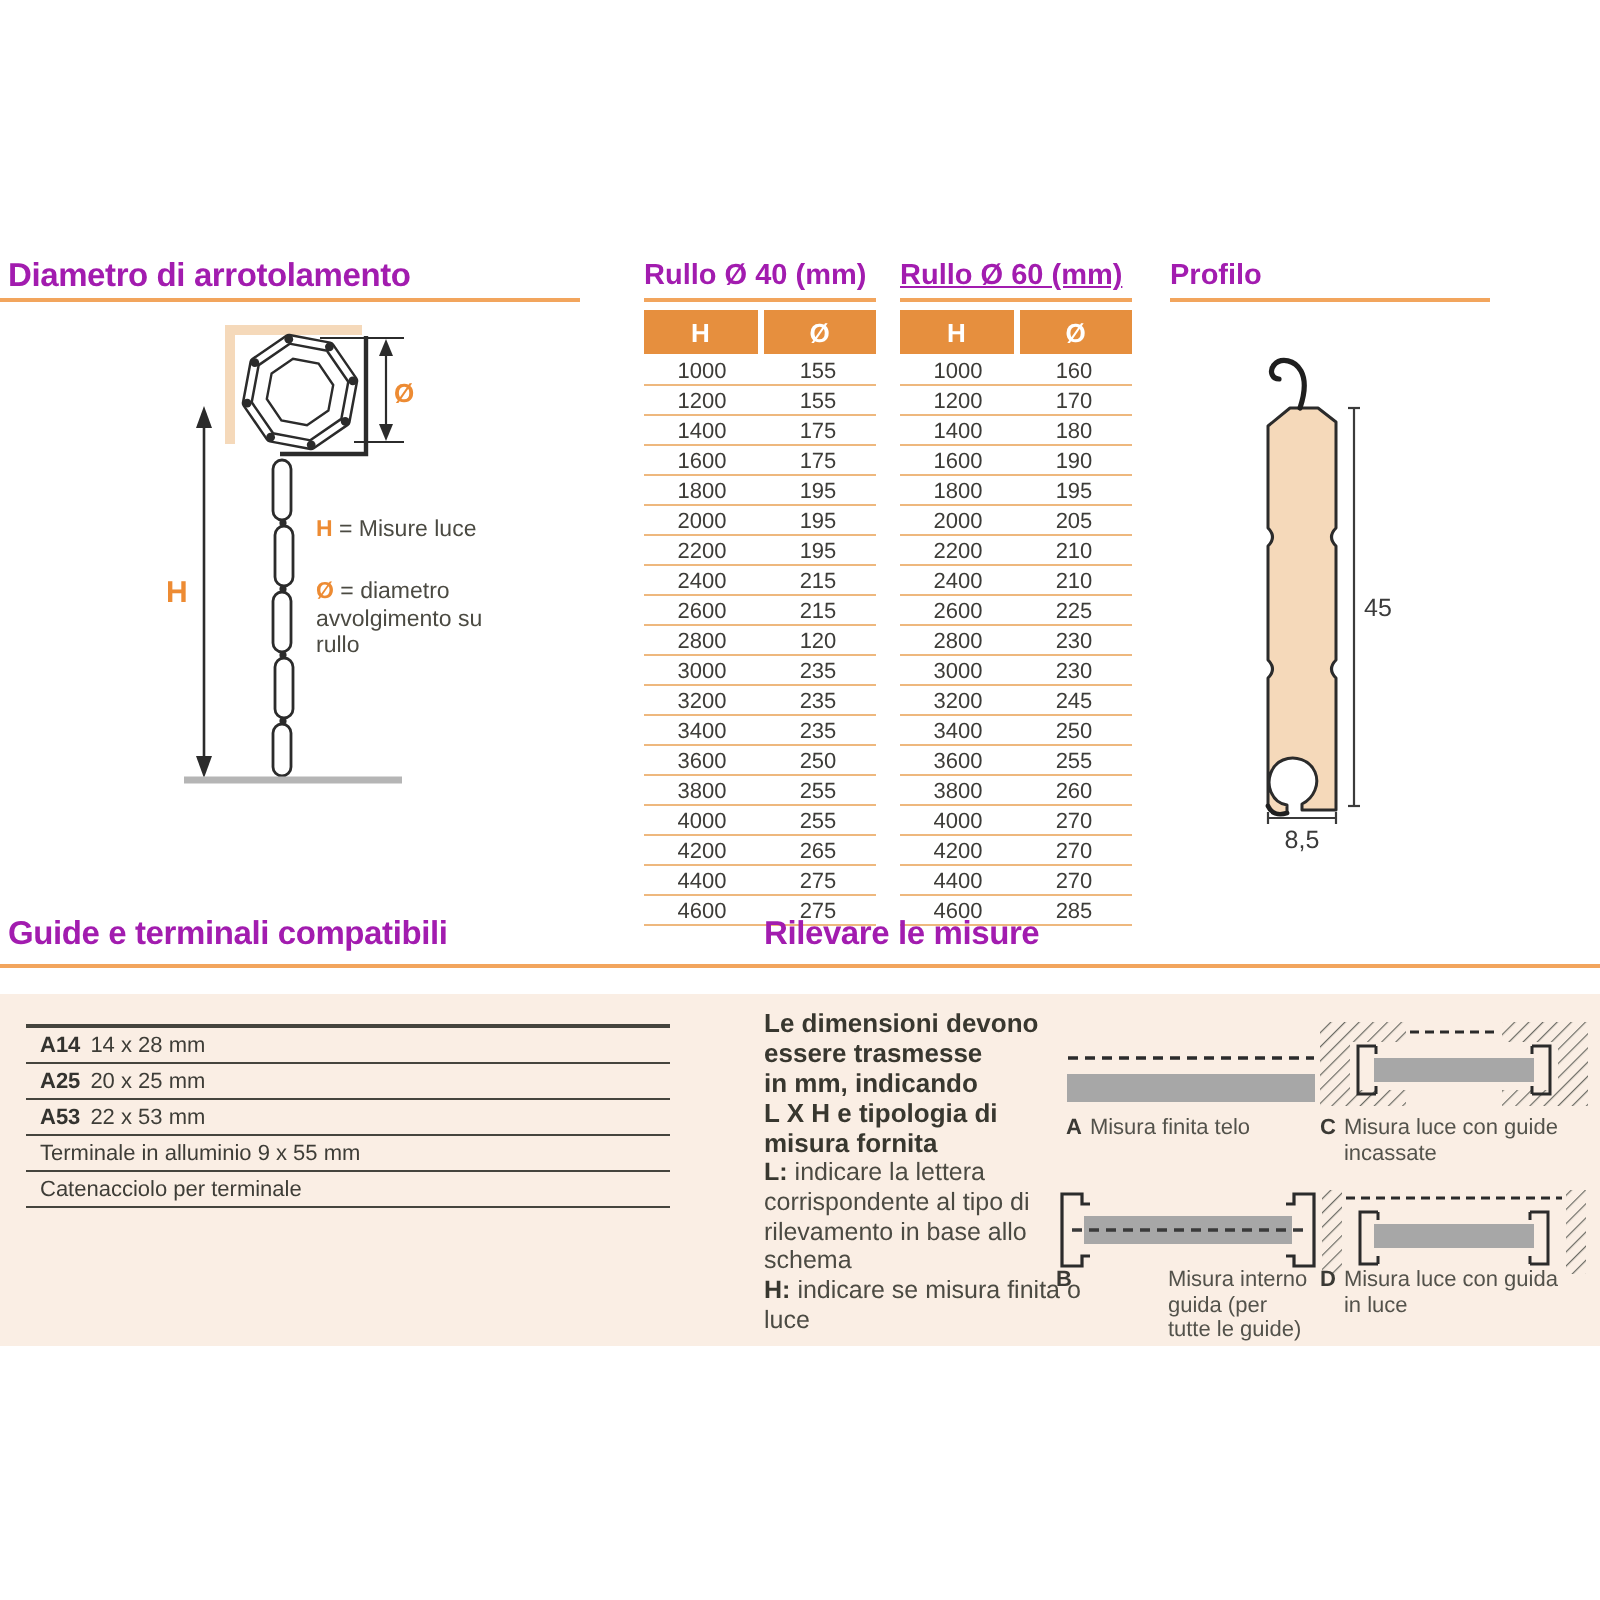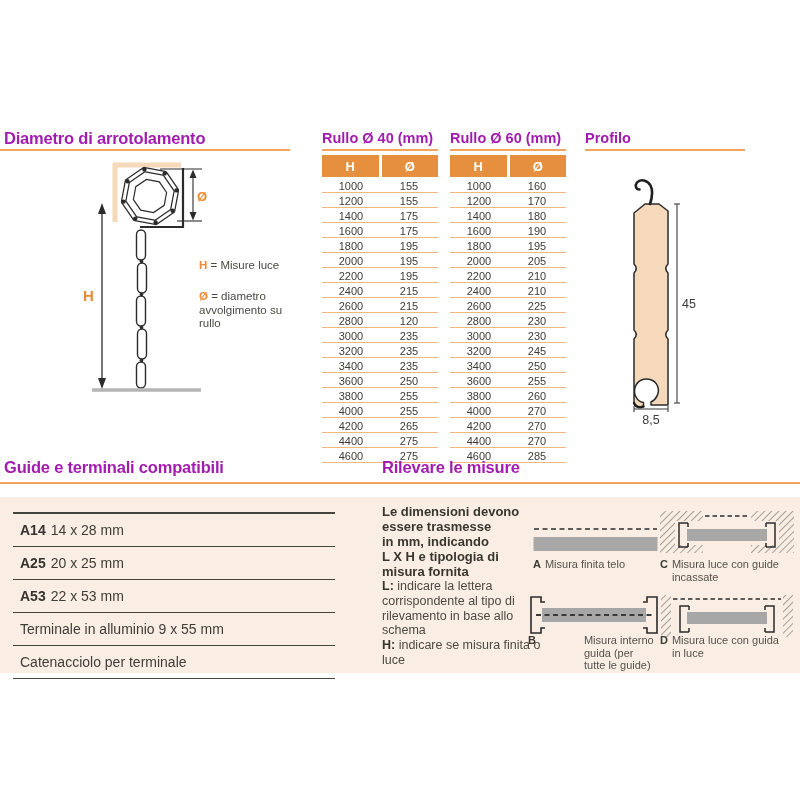--- a/index.html
+++ b/index.html
@@ -13,46 +13,46 @@
   .rtable{position:absolute;width:116px;}
   .rt-head{display:flex;gap:3px;height:22px;margin-bottom:1px;}
   .rt-hcell{flex:1;background:#e68f3e;color:#fff;font-weight:bold;font-size:13px;
             display:flex;align-items:center;justify-content:center;}
   .rt-row{display:flex;height:14px;border-bottom:1px solid #eeb87e;}
   .rt-cell{flex:1;font-size:11px;color:#3d3c38;display:flex;align-items:center;
            justify-content:center;padding-top:1px;}
   
   .cream{position:absolute;left:0;top:497px;width:800px;height:176px;background:#faeee4;}
   .guide-list{position:absolute;left:13px;top:512px;width:322px;border-top:2px solid #45443d;}
-  .g-item{height:33px;border-bottom:1.5px solid #45443d;font-size:14px;color:#3e3d37;
+  .g-item{height:18px;border-bottom:1.5px solid #45443d;font-size:11px;color:#3e3d37;
           display:flex;align-items:center;padding-left:7px;box-sizing:border-box;}
   .g-code{font-weight:bold;margin-right:5px;color:#34332f;}
   .measures{position:absolute;left:382px;top:504px;width:163px;font-size:12.5px;
             line-height:14.8px;color:#4b4a42;}
   .m-intro{font-weight:bold;color:#38372f;font-size:13px;line-height:15px;}
   .m-key{font-weight:bold;color:#38372f;}
   .cap{position:absolute;font-size:11px;line-height:12.5px;color:#53524b;display:flex;}
   .cap-key{font-weight:bold;color:#3a3934;margin-right:4px;}
-  .legend{position:absolute;font-size:11.5px;line-height:13.5px;color:#4b4a42;margin-left:41px;}
+  .legend{position:absolute;font-size:11.5px;line-height:13.5px;color:#4b4a42;}
   .legend .sym{color:#ed8b33;font-weight:bold;}
   svg{position:absolute;overflow:visible;}
   svg text{font-family:"Liberation Sans",sans-serif;}
 </style>
 </head>
 <body>
 
 <div class="page">
 
   <div class="sec-title" style="left:4px;top:129px;">Diametro di arrotolamento</div>
   <div class="rule" style="left:0;top:149px;width:290px;"></div>
 
   <div class="sub-title" style="left:322px;top:130px;">Rullo Ø 40 (mm)</div>
   <div class="rule" style="left:322px;top:149px;width:116px;"></div>
 
-  <div class="sub-title" style="left:450px;top:130px;">Rullo Ø 60 (mm)</div>
+  <div class="sub-title" style="left:450px;top:130px;text-decoration:underline;">Rullo Ø 60 (mm)</div>
   <div class="rule" style="left:450px;top:149px;width:116px;"></div>
 
   <div class="sub-title" style="left:585px;top:130px;">Profilo</div>
   <div class="rule" style="left:585px;top:149px;width:160px;"></div>
 
   <svg style="left:55px;top:158px;" width="250" height="240" viewBox="0 0 250 240">
 
     <path d="M 126,7 L 60,7 L 60,64" fill="none" stroke="#f5d9ba" stroke-width="5"></path>
 
     <path d="M 128,10 L 128,69 L 85,69" fill="none" stroke="#2b2b2b" stroke-width="2.2"></path>

